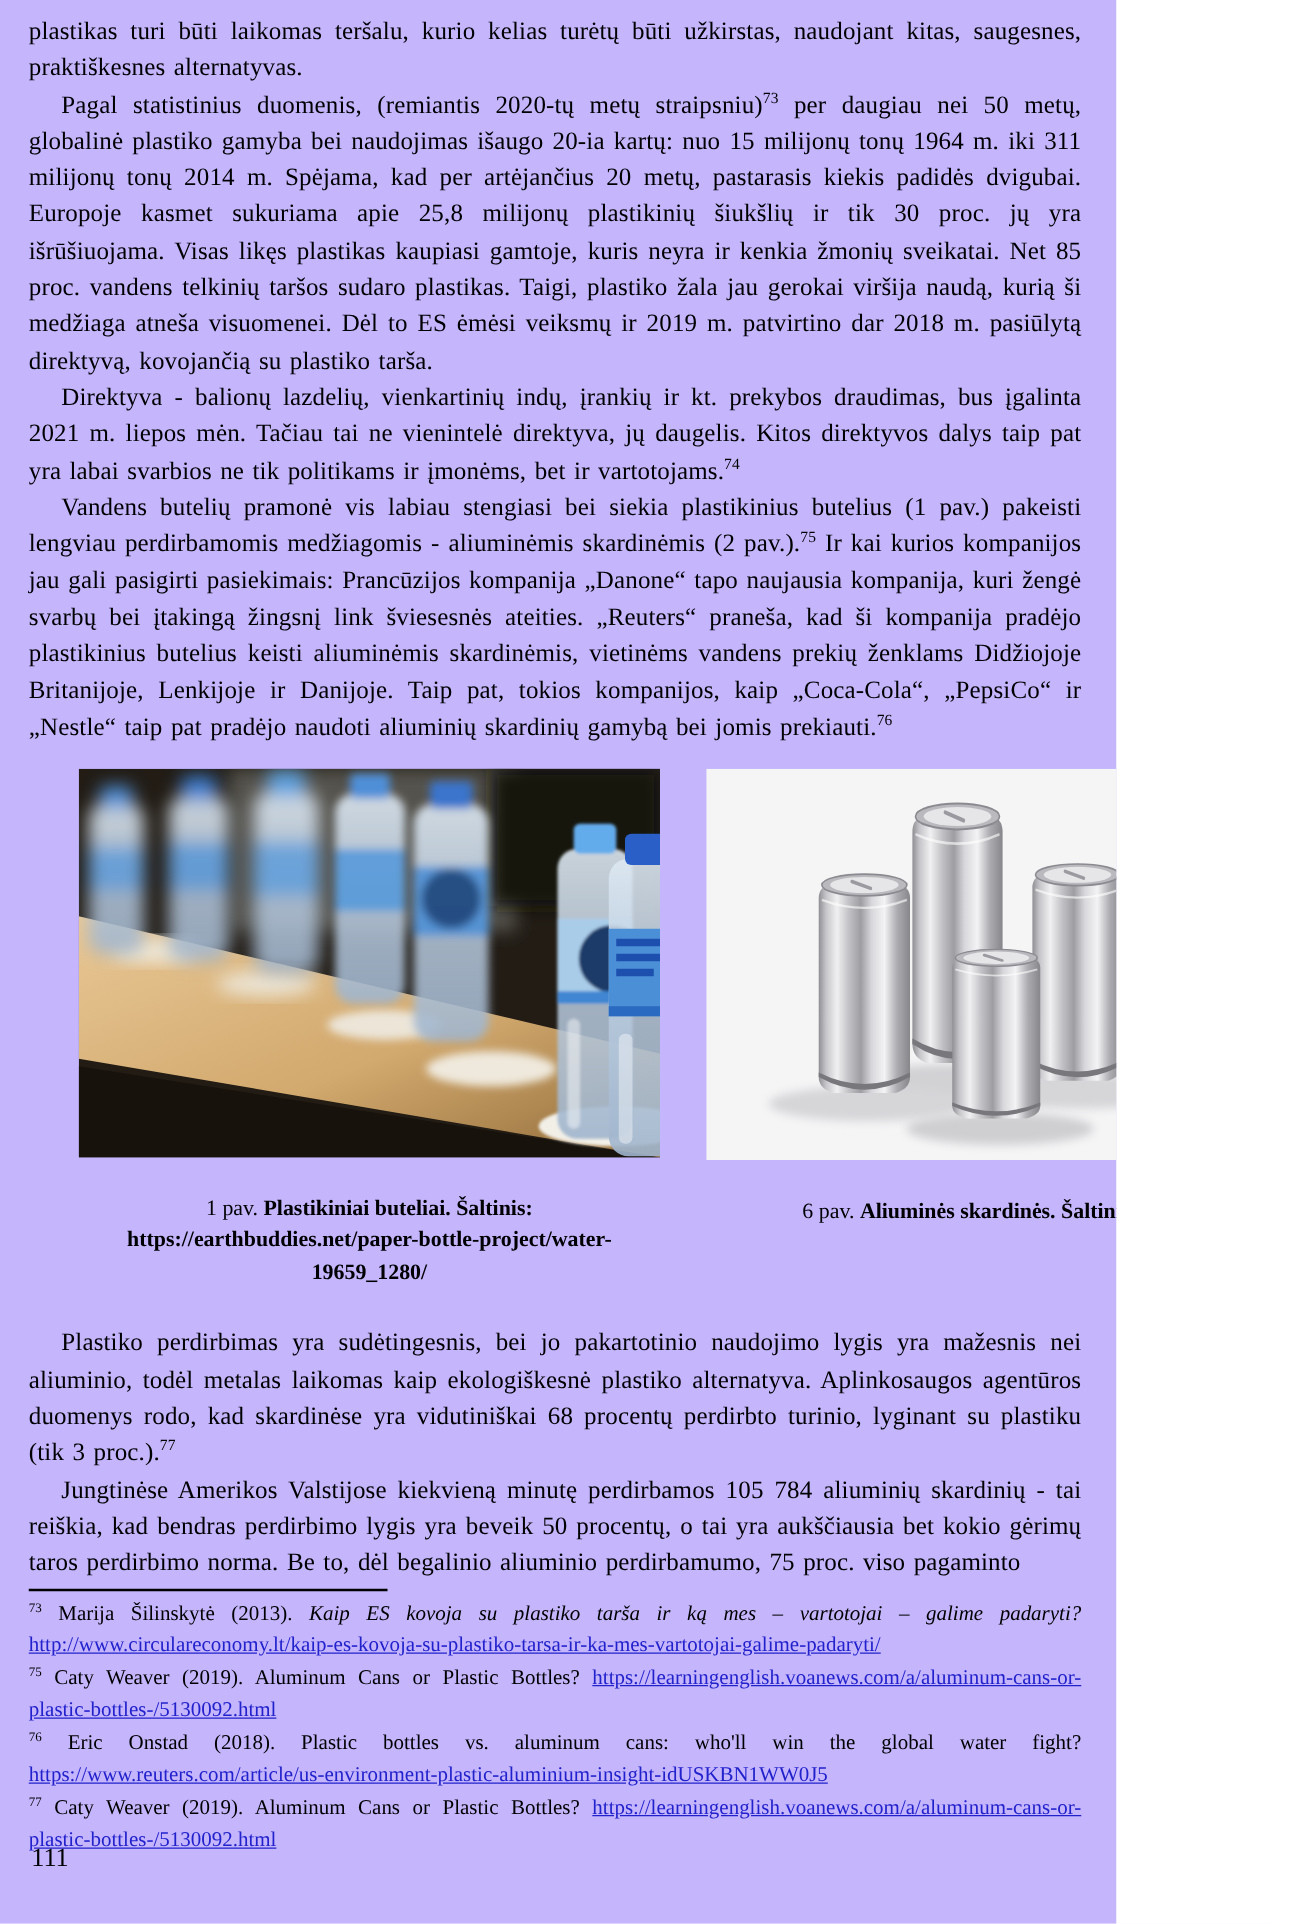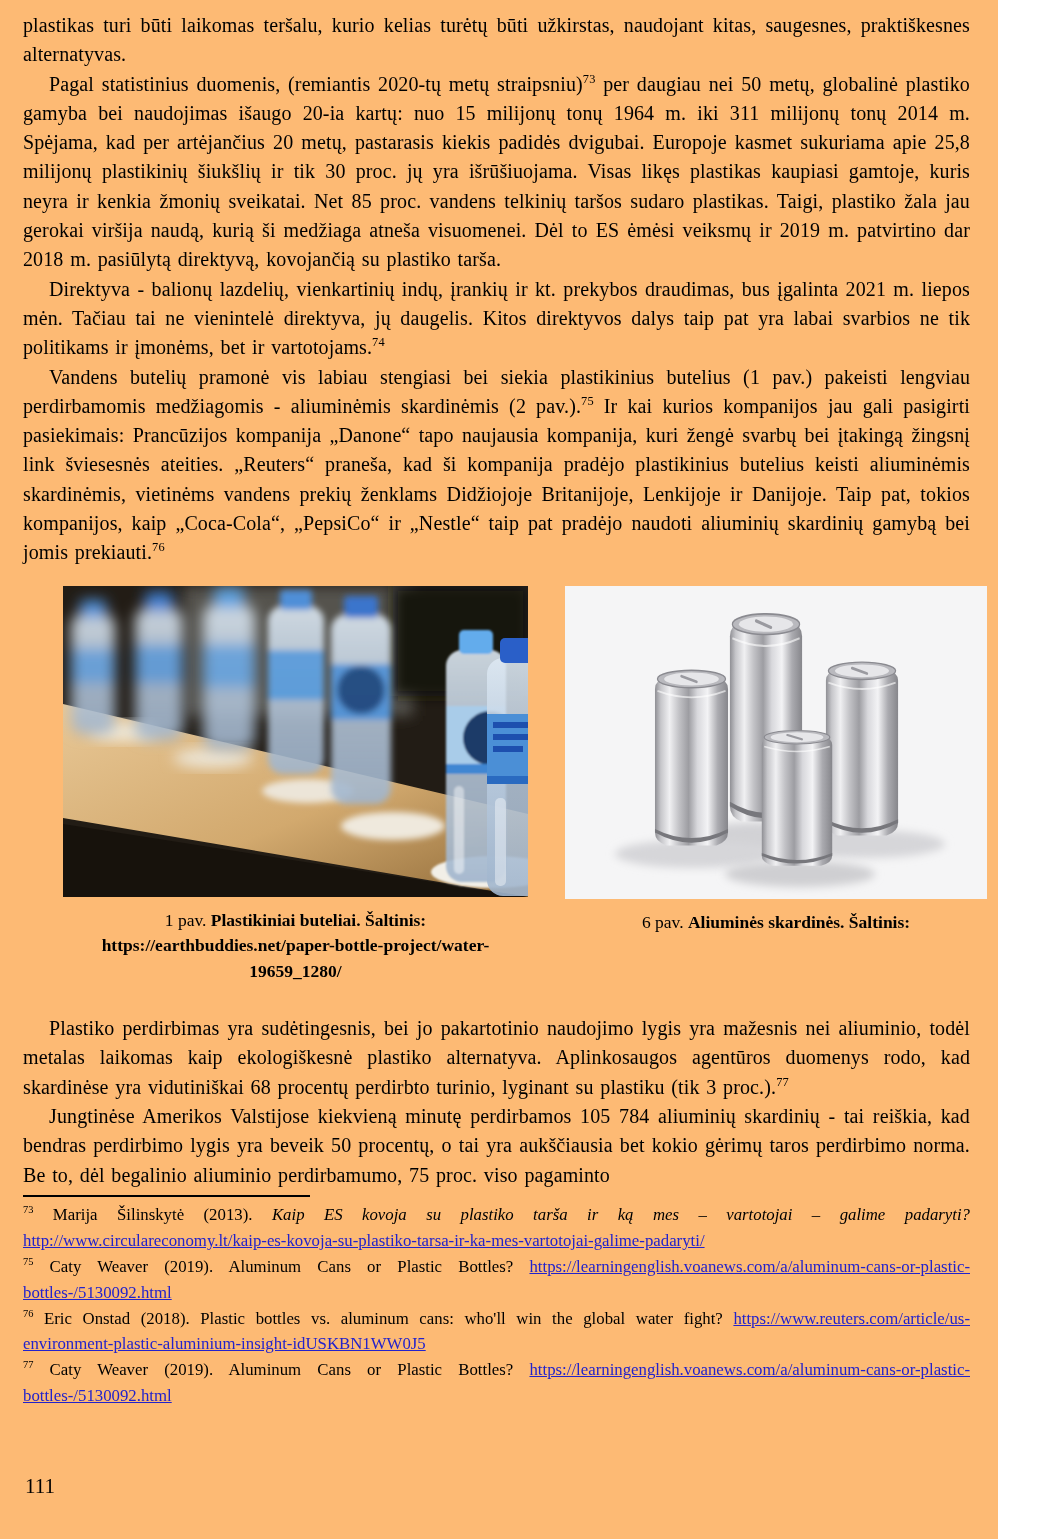--- a/index.html
+++ b/index.html
@@ -1,21 +1,21 @@
 <!DOCTYPE html>
 <html style="--link-color: #2222CC;"><head>
 <meta charset="utf-8">
 <style>
   html,body { margin:0; padding:0; background:#fff; }
   .page {
     position:relative;
-    width:998px; height:1539px;
+    width:893px; height:1539px;
     box-sizing:border-box;
     padding:11px 28px 0 23px;
-    background:#fdba74;
+    background:#c4b5fd;
     color:#000;
     font-family:"Liberation Serif", serif;
     overflow:hidden;
   }
   .par {
     margin:0;
     font-size:20px;
     line-height:29.3px;
     text-align:justify;
     word-spacing:1.6px;
@@ -24,21 +24,21 @@
   .par.indent { text-indent:26px; }
   sup { font-size:0.62em; line-height:0; vertical-align:super; }
   .italic { font-style:italic; }
   .bold { font-weight:bold; }
   .link { color:var(--link-color,#2222CC); text-decoration:underline; cursor:pointer; }
   .figures { display:flex; align-items:flex-start; margin-top:18px; }
   .figure-left  { width:465px; margin-left:40px; }
   .figure-right { width:422px; margin-left:37px; }
   .figure-img { display:block; }
   .caption {
-    margin-top:11px;
+    margin-top:28px;
     font-size:17.5px;
     line-height:25.5px;
     text-align:center;
   }
   .after-figs { margin-top:30px; }
   .fn-divider {
     width:287px; height:0;
     border-top:2px solid #000;
     margin-top:5px;
   }

